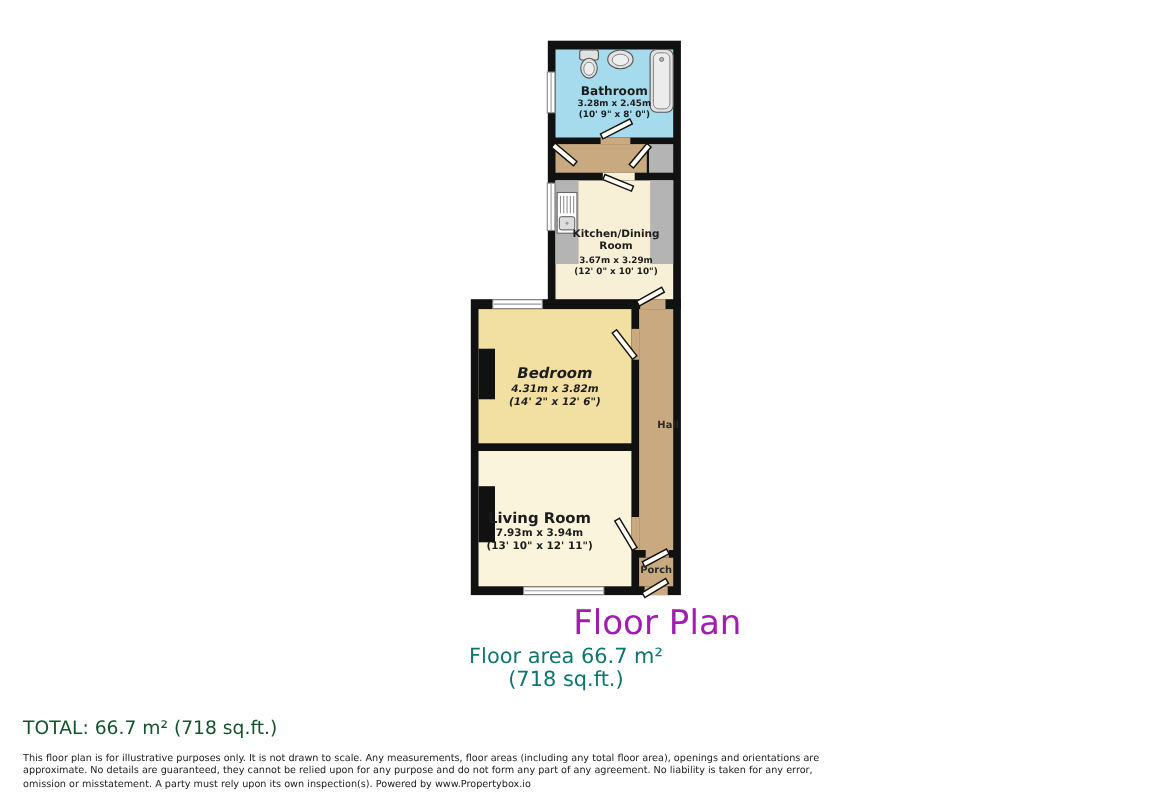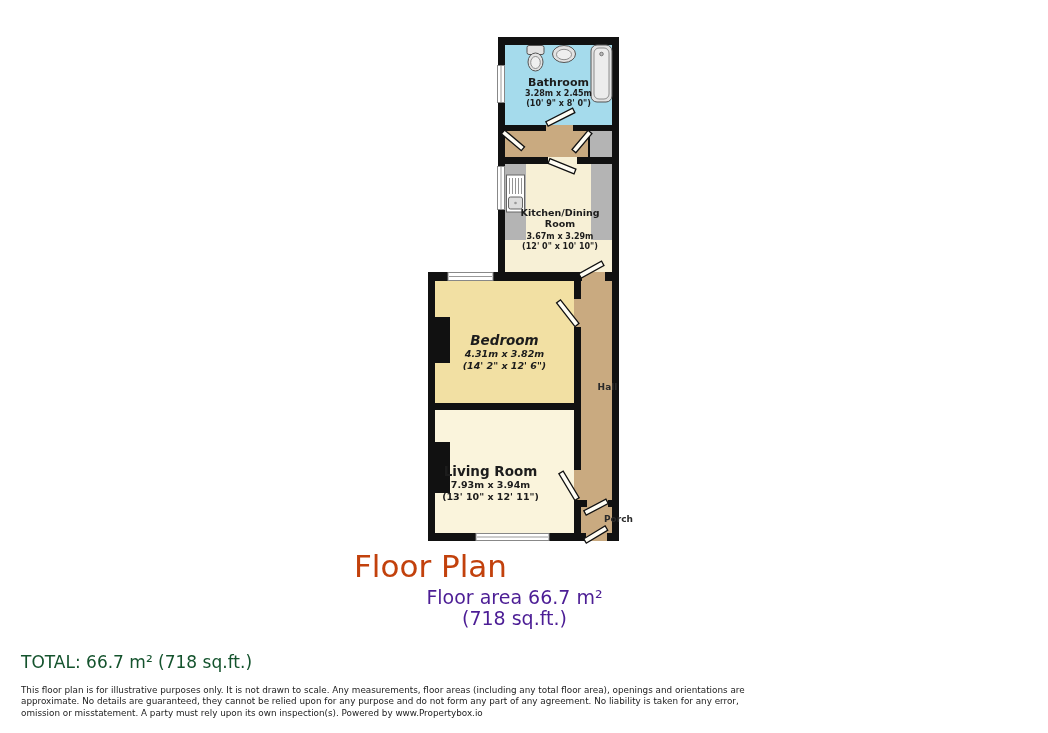--- a/index.html
+++ b/index.html
@@ -14,24 +14,24 @@
   .label .rname { font-weight:bold; }
   .label .rdim { font-weight:bold; }
   .bathroom-label .rname { font-size:11px; line-height:13px; }
   .bathroom-label .rdim { font-size:8px; line-height:9.5px; }
   .kitchen-label .rname { font-size:9.5px; line-height:11px; }
   .kitchen-label .rdim { font-size:8px; line-height:9.5px; }
   .big-label .rname { font-size:13.5px; line-height:16px; }
   .big-label .rdim { font-size:9.5px; line-height:11.5px; }
   .small-room-label { font-size:9px; font-weight:bold; color:#2a2a2a; }
   .plan-svg { position:absolute; left:0; top:0; pointer-events:none; }
-  .fp-title { position:absolute; left:354px; top:549px; width:320px; text-align:left;
-              font-size:31px; line-height:34px; color:#c2410c; }
+  .fp-title { position:absolute; left:354px; top:549px; width:320px; text-align:right;
+              font-size:31px; line-height:34px; color:#a21caf; }
   .fp-subtitle { position:absolute; left:405px; top:587px; width:219px; text-align:center;
-                 font-size:19px; line-height:20.5px; color:#4c1d95; }
+                 font-size:19px; line-height:20.5px; color:#0f766e; }
   .fp-total { position:absolute; left:21px; top:652px; font-size:17px; color:#14532d; }
   .fp-disclaimer { position:absolute; left:21px; top:685px; width:749px;
                    font-size:8.8px; line-height:11.3px; color:#1c1c1c; }
 </style>
 </head>
 <body>
 
 <div class="page">
 
   <div class="abs" style="left:0;top:0;width:1048px;height:733px;">
@@ -153,21 +153,21 @@
       <div class="rdim">(14' 2" x 12' 6")</div>
     </div>
 
     <div class="label big-label" style="left:421px;top:463px;width:139px;">
       <div class="rname">Living Room</div>
       <div class="rdim">7.93m x 3.94m</div>
       <div class="rdim">(13' 10" x 12' 11")</div>
     </div>
 
     <div class="label small-room-label" style="left:581px;top:382px;width:53px;">Hall</div>
-    <div class="label small-room-label" style="left:581px;top:514px;width:31px;margin-left:22px;">Porch</div>
+    <div class="label small-room-label" style="left:581px;top:514px;width:31px;">Porch</div>
   </div>
 
   <div class="fp-title">Floor Plan</div>
   <div class="fp-subtitle">Floor area 66.7 m² (718 sq.ft.)</div>
   <div class="fp-total">TOTAL: 66.7 m² (718 sq.ft.)</div>
   <div class="fp-disclaimer">This floor plan is for illustrative purposes only. It is not drawn to scale. Any measurements, floor areas (including any total floor area), openings and orientations are approximate. No details are guaranteed, they cannot be relied upon for any purpose and do not form any part of any agreement. No liability is taken for any error, omission or misstatement. A party must rely upon its own inspection(s). Powered by www.Propertybox.io</div>
 
 </div>
 
 </body></html>

